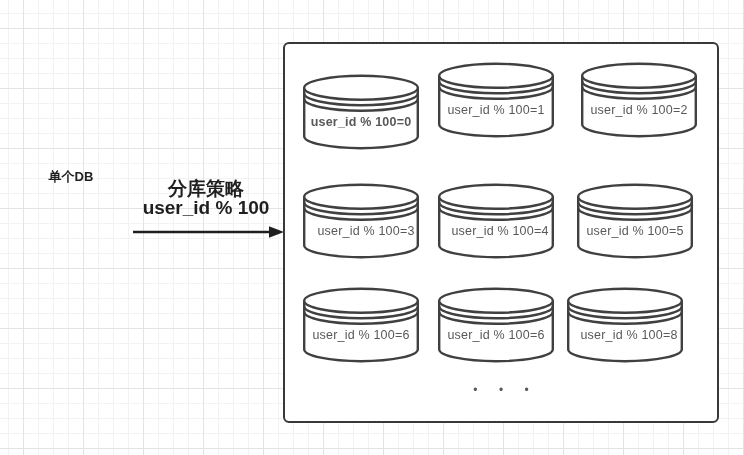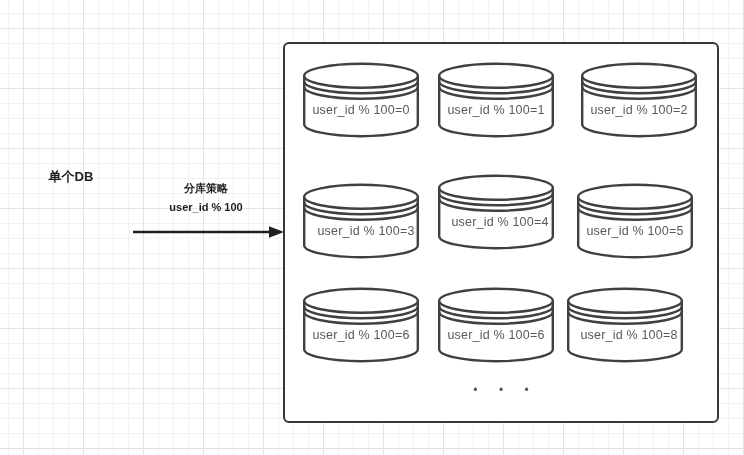--- a/index.html
+++ b/index.html
@@ -36,21 +36,21 @@
   .cyl-label{
     position:absolute;left:0;right:0;top:63%;transform:translateY(-50%);
     text-align:center;font-size:12.5px;color:var(--label-text);
     white-space:nowrap;letter-spacing:0.2px;
   }
   .cyl-label.source{top:67%;}
 
   .arrow-label{
     position:absolute;left:133px;top:179px;width:146px;
     text-align:center;color:var(--arrow-color);font-weight:bold;
-    font-size:11px;line-height:19px;white-space:nowrap;
+    font-size:19px;line-height:19px;white-space:nowrap;
   }
 
   .arrow-svg{position:absolute;left:133px;top:223px;}
 
   .shard-box{
     position:absolute;left:283px;top:42px;width:436px;height:381px;
     background:var(--shape-fill);
     border:2px solid var(--box-stroke);
     border-radius:6px;
   }
@@ -74,21 +74,21 @@
     <div>user_id % 100</div>
   </div>
 
   <svg class="arrow-svg" width="152" height="18" viewBox="0 0 152 18">
     <line x1="0" y1="9" x2="138" y2="9" stroke="var(--arrow-color)" stroke-width="2.4"></line>
     <polygon points="136,3.2 151,9 136,14.8" fill="var(--arrow-color)"></polygon>
   </svg>
 
   <div class="shard-box">
     <div id="shard-grid">
-        <div class="cyl" style="left: 18px; top: 18px; width: 116px; height: 76px;">
+        <div class="cyl" style="left: 18px; top: 30px; width: 116px; height: 76px; font-weight: bold;">
           <svg width="116" height="76" viewBox="0 0 116 76">
             <path d="M 1.2 13.799999999999999 L 1.2 62.199999999999996 A 56.8 12 0 0 0 114.8 62.199999999999996 L 114.8 13.799999999999999" fill="var(--shape-fill)" stroke="var(--cylinder-stroke)" stroke-width="2.4"></path>
             <ellipse cx="58" cy="13.799999999999999" rx="56.8" ry="12" fill="var(--shape-fill)" stroke="var(--cylinder-stroke)" stroke-width="2.4"></ellipse>
             <path d="M 1.2 19.299999999999997 A 56.8 12 0 0 0 114.8 19.299999999999997" fill="none" stroke="var(--cylinder-stroke)" stroke-width="2.4"></path>
             <path d="M 1.2 24.799999999999997 A 56.8 12 0 0 0 114.8 24.799999999999997" fill="none" stroke="var(--cylinder-stroke)" stroke-width="2.4"></path>
           </svg>
           <span class="cyl-label">user_id % 100=0</span>
         </div>
         <div class="cyl" style="left: 153px; top: 18px; width: 116px; height: 76px;">
           <svg width="116" height="76" viewBox="0 0 116 76">
@@ -110,21 +110,21 @@
         </div>
         <div class="cyl" style="left: 18px; top: 139px; width: 126px; height: 76px;">
           <svg width="116" height="76" viewBox="0 0 116 76">
             <path d="M 1.2 13.799999999999999 L 1.2 62.199999999999996 A 56.8 12 0 0 0 114.8 62.199999999999996 L 114.8 13.799999999999999" fill="var(--shape-fill)" stroke="var(--cylinder-stroke)" stroke-width="2.4"></path>
             <ellipse cx="58" cy="13.799999999999999" rx="56.8" ry="12" fill="var(--shape-fill)" stroke="var(--cylinder-stroke)" stroke-width="2.4"></ellipse>
             <path d="M 1.2 19.299999999999997 A 56.8 12 0 0 0 114.8 19.299999999999997" fill="none" stroke="var(--cylinder-stroke)" stroke-width="2.4"></path>
             <path d="M 1.2 24.799999999999997 A 56.8 12 0 0 0 114.8 24.799999999999997" fill="none" stroke="var(--cylinder-stroke)" stroke-width="2.4"></path>
           </svg>
           <span class="cyl-label">user_id % 100=3</span>
         </div>
-        <div class="cyl" style="left: 153px; top: 130px; width: 124px; height: 76px;">
+        <div class="cyl" style="left: 153px; top: 139px; width: 124px; height: 76px;">
           <svg width="116" height="76" viewBox="0 0 116 76">
             <path d="M 1.2 13.799999999999999 L 1.2 62.199999999999996 A 56.8 12 0 0 0 114.8 62.199999999999996 L 114.8 13.799999999999999" fill="var(--shape-fill)" stroke="var(--cylinder-stroke)" stroke-width="2.4"></path>
             <ellipse cx="58" cy="13.799999999999999" rx="56.8" ry="12" fill="var(--shape-fill)" stroke="var(--cylinder-stroke)" stroke-width="2.4"></ellipse>
             <path d="M 1.2 19.299999999999997 A 56.8 12 0 0 0 114.8 19.299999999999997" fill="none" stroke="var(--cylinder-stroke)" stroke-width="2.4"></path>
             <path d="M 1.2 24.799999999999997 A 56.8 12 0 0 0 114.8 24.799999999999997" fill="none" stroke="var(--cylinder-stroke)" stroke-width="2.4"></path>
           </svg>
           <span class="cyl-label">user_id % 100=4</span>
         </div>
         <div class="cyl" style="left: 292px; top: 139px; width: 116px; height: 76px;">
           <svg width="116" height="76" viewBox="0 0 116 76">

